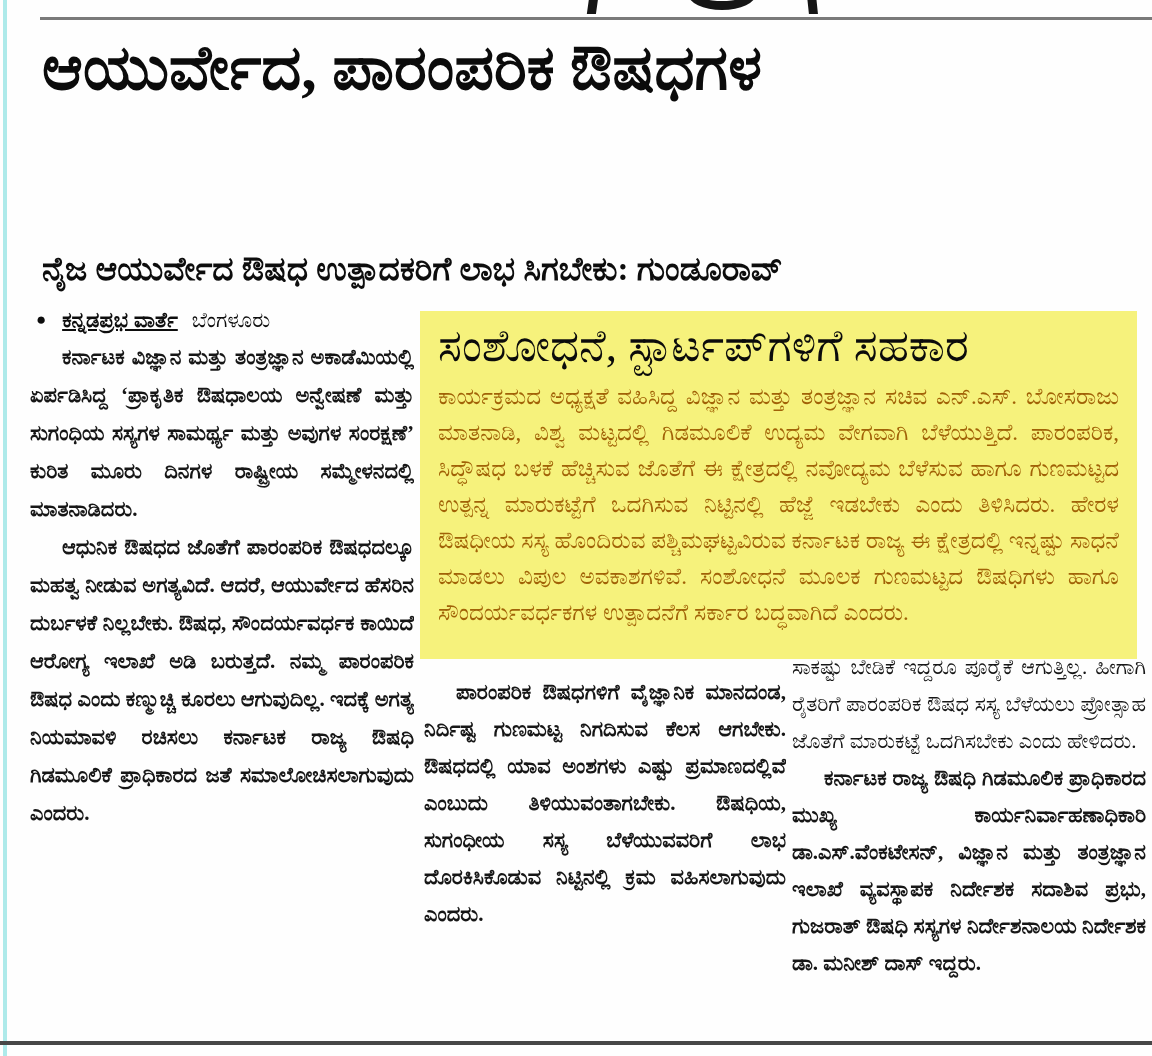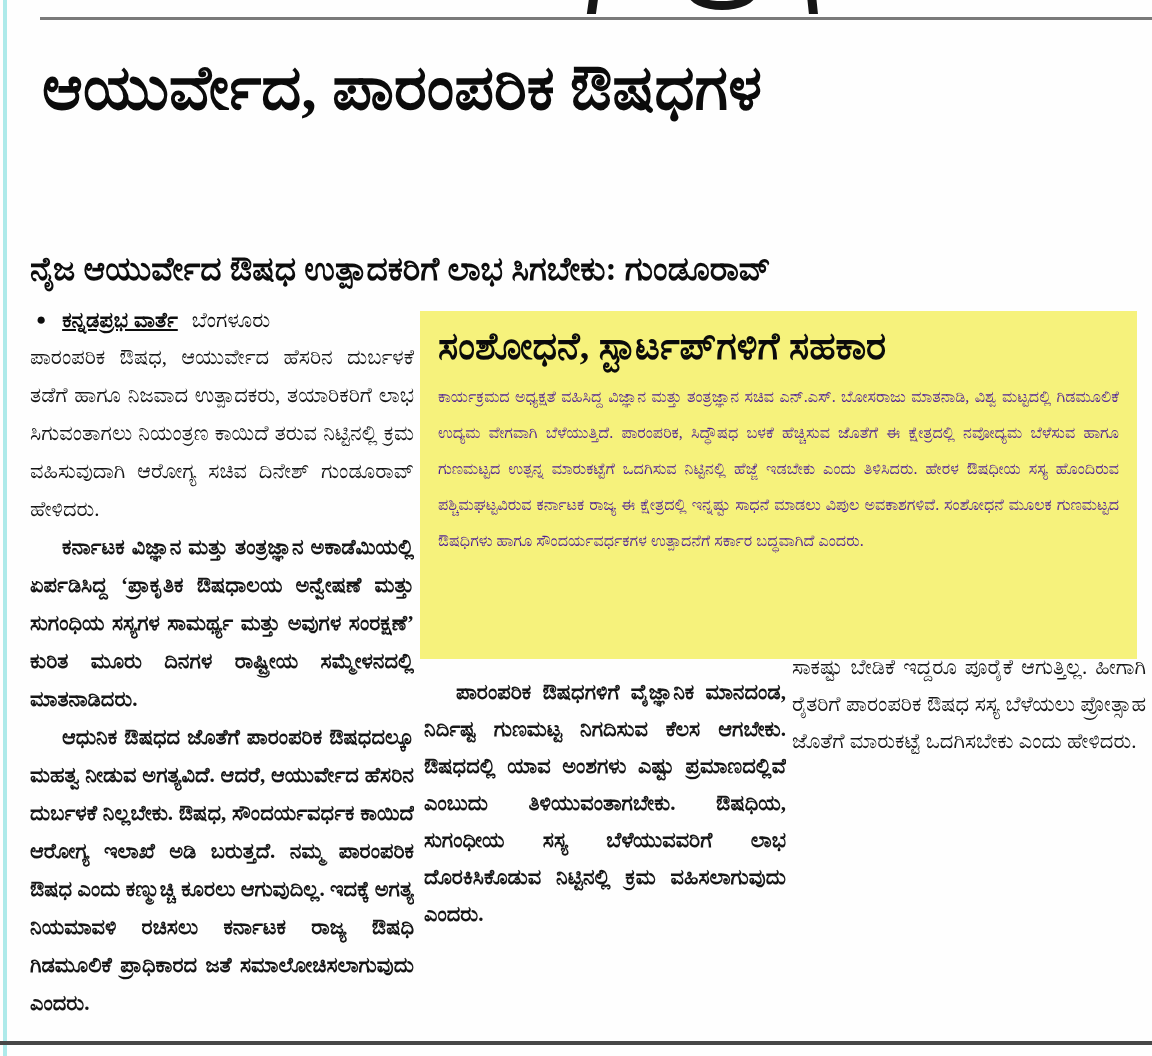--- a/index.html
+++ b/index.html
@@ -18,29 +18,29 @@
   .masthead-clip { left: 560px; top: 0; width: 300px; height: 14px; overflow: hidden; }
   .frag { position: absolute; background: #151515; }
   .frag-bar1 { left: 28px; top: -6px; width: 9px; height: 24px; border-radius: 4px; transform: rotate(8deg); }
   .frag-arc { left: 128px; top: -22px; width: 68px; height: 32px; background: transparent; border: 9px solid #151515; border-radius: 50%; }
   .frag-bar2 { left: 248px; top: -8px; width: 9px; height: 26px; border-radius: 4px; transform: rotate(-6deg); }
 
   .rule-top { left: 40px; top: 17px; width: 1112px; height: 3px; }
   .rule-bottom { left: 0; top: 1041px; width: 1152px; height: 4px; }
 
   .headline {
-    left: 42px; top: 40px; width: 1102px; height: 200px;
+    left: 42px; top: 20px; width: 1102px; height: 200px;
     font-weight: 800; font-size: 62px; line-height: 97px;
     letter-spacing: 0; color: #0b0b0b;
     font-family: "Liberation Serif", "DejaVu Serif", serif;
   }
   .headline .hl-line { display: block; white-space: nowrap; }
 
   .subheadline {
-    left: 30px; top: 243px; width: 1102px; height: 56px;
+    left: 42px; top: 243px; width: 1102px; height: 56px;
     font-weight: 700; font-size: 33px; line-height: 52px;
     color: #0d0d0d; white-space: nowrap;
   }
 
   .byline {
     left: 36px; top: 306px; width: 380px; height: 30px;
     font-size: 21px; line-height: 28px; color: #0d0d0d;
     font-family: "Liberation Sans", "DejaVu Sans", sans-serif;
   }
   .byline .bullet { font-size: 17px; margin-right: 10px; position: relative; top: -2px; }
@@ -55,25 +55,25 @@
   .col-middle { left: 424px; top: 674px; width: 362px; height: 352px; line-height: 37px; }
   .col-right  { left: 792px; top: 649px; width: 354px; height: 352px; line-height: 37px; }
   .para { margin: 0; }
   .para.indent { text-indent: 32px; font-weight: bold; }
 
   .highlight-box {
     left: 420px; top: 311px; width: 717px; height: 348px;
     padding: 12px 18px 10px 18px; overflow: hidden;
   }
   .highlight-heading {
-    font-size: 38px; font-weight: 700; line-height: 46px;
+    font-size: 45px; font-weight: 400; line-height: 46px;
     color: #0b0b0b; margin-bottom: 10px; white-space: nowrap;
   }
   .highlight-body {
-    font-size: 16px; line-height: 36px; text-align: justify; color: #4c1d95;
+    font-size: 23px; line-height: 36px; text-align: justify; color: #a16207;
   }
 </style>
 </head>
 <body>
 
 <div class="abs edge-line" style="background-color: rgb(174, 234, 234);"></div>
 
 <div class="abs masthead-clip">
   <div class="frag frag-bar1"></div>
   <div class="frag frag-arc"></div>
@@ -88,31 +88,31 @@
 
 <h2 class="abs subheadline">ನೈಜ ಆಯುರ್ವೇದ ಔಷಧ ಉತ್ಪಾದಕರಿಗೆ ಲಾಭ ಸಿಗಬೇಕು: ಗುಂಡೂರಾವ್</h2>
 
 <div class="abs byline">
   <span class="bullet">●</span>
   <span class="agency">ಕನ್ನಡಪ್ರಭ ವಾರ್ತೆ</span>
   <span class="city">ಬೆಂಗಳೂರು</span>
 </div>
 
 <div class="abs bodycol col-left">
-  <p class="para">ಪಾರಂಪರಿಕ ಔಷಧ, ಆಯುರ್ವೇದ ಹೆಸರಿನ ದುರ್ಬಳಕೆ ತಡೆಗೆ ಹಾಗೂ ನಿಜವಾದ ಉತ್ಪಾದಕರು, ತಯಾರಿಕರಿಗೆ ಲಾಭ ಸಿಗುವಂತಾಗಲು ನಿಯಂತ್ರಣ ಕಾಯಿದೆ ತರುವ ನಿಟ್ಟಿನಲ್ಲಿ ಕ್ರಮ ವಹಿಸುವುದಾಗಿ ಆರೋಗ್ಯ ಸಚಿವ ದಿನೇಶ್ ಗುಂಡೂರಾವ್ ಹೇಳಿದರು.</p>
   <p class="para indent">ಕರ್ನಾಟಕ ವಿಜ್ಞಾನ ಮತ್ತು ತಂತ್ರಜ್ಞಾನ ಅಕಾಡೆಮಿಯಲ್ಲಿ ಏರ್ಪಡಿಸಿದ್ದ ‘ಪ್ರಾಕೃತಿಕ ಔಷಧಾಲಯ ಅನ್ವೇಷಣೆ ಮತ್ತು ಸುಗಂಧಿಯ ಸಸ್ಯಗಳ ಸಾಮರ್ಥ್ಯ ಮತ್ತು ಅವುಗಳ ಸಂರಕ್ಷಣೆ’ ಕುರಿತ ಮೂರು ದಿನಗಳ ರಾಷ್ಟ್ರೀಯ ಸಮ್ಮೇಳನದಲ್ಲಿ ಮಾತನಾಡಿದರು.</p>
   <p class="para indent">ಆಧುನಿಕ ಔಷಧದ ಜೊತೆಗೆ ಪಾರಂಪರಿಕ ಔಷಧದಲ್ಕೂ ಮಹತ್ವ ನೀಡುವ ಅಗತ್ಯವಿದೆ. ಆದರೆ, ಆಯುರ್ವೇದ ಹೆಸರಿನ ದುರ್ಬಳಕೆ ನಿಲ್ಲಬೇಕು. ಔಷಧ, ಸೌಂದರ್ಯವರ್ಧಕ ಕಾಯಿದೆ ಆರೋಗ್ಯ ಇಲಾಖೆ ಅಡಿ ಬರುತ್ತದೆ. ನಮ್ಮ ಪಾರಂಪರಿಕ ಔಷಧ ಎಂದು ಕಣ್ಮುಚ್ಚಿ ಕೂರಲು ಆಗುವುದಿಲ್ಲ. ಇದಕ್ಕೆ ಅಗತ್ಯ ನಿಯಮಾವಳಿ ರಚಿಸಲು ಕರ್ನಾಟಕ ರಾಜ್ಯ ಔಷಧಿ ಗಿಡಮೂಲಿಕೆ ಪ್ರಾಧಿಕಾರದ ಜತೆ ಸಮಾಲೋಚಿಸಲಾಗುವುದು ಎಂದರು.</p>
 </div>
 
 <div class="abs highlight-box" style="background-color: rgb(246, 242, 124);">
   <div class="highlight-heading">ಸಂಶೋಧನೆ, ಸ್ಟಾರ್ಟಪ್‌ಗಳಿಗೆ ಸಹಕಾರ</div>
   <p class="highlight-body">ಕಾರ್ಯಕ್ರಮದ ಅಧ್ಯಕ್ಷತೆ ವಹಿಸಿದ್ದ ವಿಜ್ಞಾನ ಮತ್ತು ತಂತ್ರಜ್ಞಾನ ಸಚಿವ ಎನ್.ಎಸ್. ಬೋಸರಾಜು ಮಾತನಾಡಿ, ವಿಶ್ವ ಮಟ್ಟದಲ್ಲಿ ಗಿಡಮೂಲಿಕೆ ಉದ್ಯಮ ವೇಗವಾಗಿ ಬೆಳೆಯುತ್ತಿದೆ. ಪಾರಂಪರಿಕ, ಸಿದ್ಧೌಷಧ ಬಳಕೆ ಹೆಚ್ಚಿಸುವ ಜೊತೆಗೆ ಈ ಕ್ಷೇತ್ರದಲ್ಲಿ ನವೋದ್ಯಮ ಬೆಳೆಸುವ ಹಾಗೂ ಗುಣಮಟ್ಟದ ಉತ್ಪನ್ನ ಮಾರುಕಟ್ಟೆಗೆ ಒದಗಿಸುವ ನಿಟ್ಟಿನಲ್ಲಿ ಹೆಜ್ಜೆ ಇಡಬೇಕು ಎಂದು ತಿಳಿಸಿದರು. ಹೇರಳ ಔಷಧೀಯ ಸಸ್ಯ ಹೊಂದಿರುವ ಪಶ್ಚಿಮಘಟ್ಟವಿರುವ ಕರ್ನಾಟಕ ರಾಜ್ಯ ಈ ಕ್ಷೇತ್ರದಲ್ಲಿ ಇನ್ನಷ್ಟು ಸಾಧನೆ ಮಾಡಲು ವಿಪುಲ ಅವಕಾಶಗಳಿವೆ. ಸಂಶೋಧನೆ ಮೂಲಕ ಗುಣಮಟ್ಟದ ಔಷಧಿಗಳು ಹಾಗೂ ಸೌಂದರ್ಯವರ್ಧಕಗಳ ಉತ್ಪಾದನೆಗೆ ಸರ್ಕಾರ ಬದ್ಧವಾಗಿದೆ ಎಂದರು.</p>
 </div>
 
 <div class="abs bodycol col-middle">
   <p class="para indent">ಪಾರಂಪರಿಕ ಔಷಧಗಳಿಗೆ ವೈಜ್ಞಾನಿಕ ಮಾನದಂಡ, ನಿರ್ದಿಷ್ಟ ಗುಣಮಟ್ಟ ನಿಗದಿಸುವ ಕೆಲಸ ಆಗಬೇಕು. ಔಷಧದಲ್ಲಿ ಯಾವ ಅಂಶಗಳು ಎಷ್ಟು ಪ್ರಮಾಣದಲ್ಲಿವೆ ಎಂಬುದು ತಿಳಿಯುವಂತಾಗಬೇಕು. ಔಷಧಿಯ, ಸುಗಂಧೀಯ ಸಸ್ಯ ಬೆಳೆಯುವವರಿಗೆ ಲಾಭ ದೊರಕಿಸಿಕೊಡುವ ನಿಟ್ಟಿನಲ್ಲಿ ಕ್ರಮ ವಹಿಸಲಾಗುವುದು ಎಂದರು.</p>
 </div>
 
 <div class="abs bodycol col-right">
   <p class="para">ಸಾಕಷ್ಟು ಬೇಡಿಕೆ ಇದ್ದರೂ ಪೂರೈಕೆ ಆಗುತ್ತಿಲ್ಲ. ಹೀಗಾಗಿ ರೈತರಿಗೆ ಪಾರಂಪರಿಕ ಔಷಧ ಸಸ್ಯ ಬೆಳೆಯಲು ಪ್ರೋತ್ಸಾಹ ಜೊತೆಗೆ ಮಾರುಕಟ್ಟೆ ಒದಗಿಸಬೇಕು ಎಂದು ಹೇಳಿದರು.</p>
+  <p class="para indent">ಕರ್ನಾಟಕ ರಾಜ್ಯ ಔಷಧಿ ಗಿಡಮೂಲಿಕ ಪ್ರಾಧಿಕಾರದ ಮುಖ್ಯ ಕಾರ್ಯನಿರ್ವಾಹಣಾಧಿಕಾರಿ ಡಾ.ಎಸ್.ವೆಂಕಟೇಸನ್, ವಿಜ್ಞಾನ ಮತ್ತು ತಂತ್ರಜ್ಞಾನ ಇಲಾಖೆ ವ್ಯವಸ್ಥಾಪಕ ನಿರ್ದೇಶಕ ಸದಾಶಿವ ಪ್ರಭು, ಗುಜರಾತ್ ಔಷಧಿ ಸಸ್ಯಗಳ ನಿರ್ದೇಶನಾಲಯ ನಿರ್ದೇಶಕ ಡಾ. ಮನೀಶ್ ದಾಸ್ ಇದ್ದರು.</p>
 </div>
 
 <div class="abs rule-bottom" style="background-color: rgb(71, 71, 71);"></div>
 
 </body></html>

